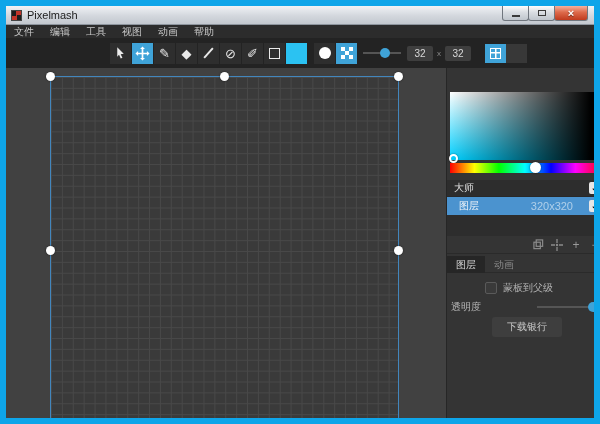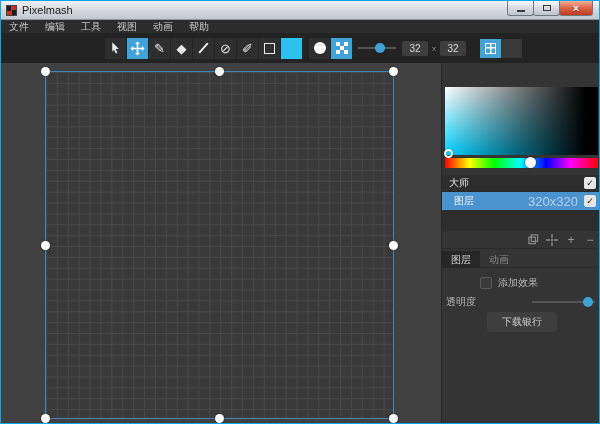--- a/index.html
+++ b/index.html
@@ -1,17 +1,17 @@
 <!DOCTYPE html>
 <html><head>
 <meta charset="utf-8">
 <style>
   * { margin:0; padding:0; box-sizing:border-box; }
   body { background:#222; font-family:"Liberation Sans", sans-serif; }
-  #app { position:relative; width:600px; height:424px; overflow:hidden; background:#414141; border:1px solid #0ea5e9; }
+  #app { position:relative; width:600px; height:424px; overflow:hidden; background:#414141; border:6px solid #0ea5e9; }
 
   
   .titlebar { position:absolute; top:0; left:0; right:0; height:19px;
     background:linear-gradient(#f0f2f5,#d3d7dd 55%,#c3c8cf); border-bottom:1px solid #8e959e;
     display:flex; align-items:center; }
   .app-icon { width:11px; height:11px; margin:0 5px 0 5px;
     background:conic-gradient(#c23429 90deg,#1d1d1d 0 180deg,#c23429 0 270deg,#1d1d1d 0);
     border:1px solid #444; }
   .title-text { font-size:11px; color:#1c1c1c; }
   .winbtns { position:absolute; top:0; right:6px; display:flex; }
@@ -87,21 +87,21 @@
     border-radius:50%; background:rgba(0,0,0,0); box-shadow:0 0 2px rgba(0,0,0,.5); }
   .huebar { position:absolute; top:95px; left:3px; right:3px; height:10px;
     background:linear-gradient(to right,#f00 0%,#ff0 16%,#0f0 32%,#0ff 49%,#00f 66%,#f0f 82%,#f00 100%); }
   .huethumb { position:absolute; top:-1px; left:52%; width:11px; height:11px; border-radius:50%;
     background:#fff; box-shadow:0 0 2px rgba(0,0,0,.6); }
   .layerlist { position:absolute; top:112px; left:0; right:0; height:56px; background:#2d2d2d; }
   .lrow { position:relative; height:17px; display:flex; align-items:center; border-bottom:1px solid #282828; }
   .lrow .lname { font-size:10px; color:#dcdcdc; margin-left:7px; }
   .lrow.sel { height:18px; background:#4b93cf; border-bottom:none; }
   .lrow.sel .lname { color:#f2f6fa; margin-left:12px; }
-  .lsize { margin-left:auto; font-size:13px; color:rgba(255,255,255,.55); margin-right:6px; }
+  .lsize { margin-left:auto; font-size:11px; color:rgba(255,255,255,.55); margin-right:16px; }
   .chk { width:12px; height:12px; background:#e6e6e6; border-radius:2px; margin-right:5px;
     display:flex; align-items:center; justify-content:center; font-size:9px; color:#1c1c1c; }
   .lrow .chk { margin-left:auto; }
   .lrow.sel .chk { margin-left:0; }
   .actionrow { position:absolute; top:168px; left:0; right:0; height:18px; display:flex;
     align-items:center; justify-content:flex-end; border-bottom:1px solid #2a2a2a; }
   .aicon { width:16px; display:flex; align-items:center; justify-content:center;
     color:#9a9a9a; font-size:12px; margin-right:3px; }
   .tabsrow { position:absolute; top:188px; left:0; right:0; height:17px; display:flex;
     border-bottom:1px solid #2a2a2a; }
@@ -275,21 +275,21 @@
         </span>
     </div>
 
     <div class="tabsrow">
       <span class="tab active">图层</span>
       <span class="tab">动画</span>
     </div>
 
     <div class="maskrow">
       <span class="maskbox"></span>
-      <span class="masklabel">添加效果</span>
+      <span class="masklabel">蒙板到父级</span>
     </div>
 
     <div class="opacityrow">
       <span class="opacitylabel">透明度</span>
       <span class="oslider">
         <span class="track"></span>
         <span class="thumb"></span>
       </span>
     </div>
 

